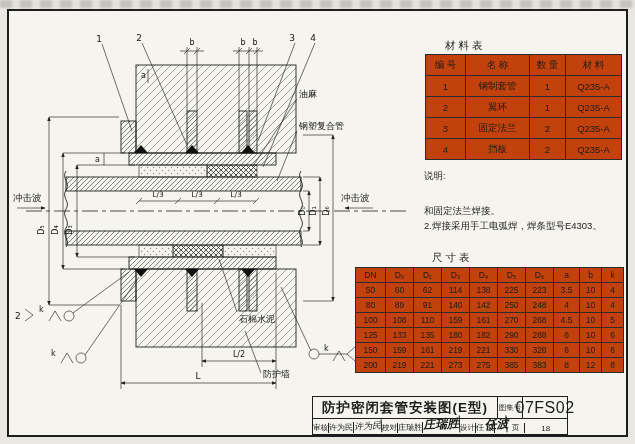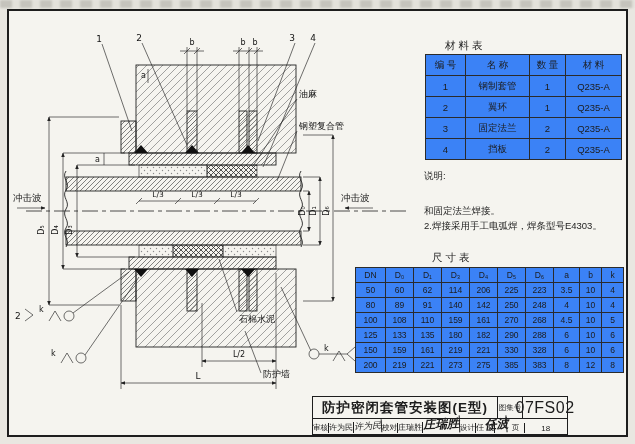--- a/index.html
+++ b/index.html
@@ -14,21 +14,21 @@
     position:absolute; left:0; top:0; width:635px; height:8px;
     background:repeating-linear-gradient(90deg, rgba(140,138,130,.38) 0 12px, rgba(140,138,130,.06) 12px 20px);
     filter:blur(1px);
   }
   .sheet {
     position:absolute; left:7px; top:9px; width:621px; height:428px;
     border:2px solid #1d1d1d; background:#f5f4ef;
   }
   .abs { position:absolute; }
   .ttl { font-size:10.5px; letter-spacing:3px; }
-  table { border-collapse:collapse; background:#3b82f6; table-layout:fixed; }
+  table { border-collapse:collapse; background:#c2410c; table-layout:fixed; }
   .dt td, .dt th { border:1px solid #2b2b2b; text-align:center; font-weight:normal; overflow:hidden; }
   .mat td, .mat th { height:21px; font-size:9.5px; }
   .size td, .size th { height:15px; font-size:8.5px; }
   .notes { font-size:9.5px; line-height:15px; }
   .notes .nt { margin-bottom:20px; }
   
   .tblock { position:absolute; left:303px; top:385px; width:256px; height:39px;
             border:1.5px solid #1d1d1d; background:#f5f4ef; }
   .tb-row { display:flex; }
   .tb-row1 { height:22px; border-bottom:1px solid #1d1d1d; }
@@ -264,21 +264,21 @@
       <th>D₆</th>
       <th>a</th>
       <th>b</th>
       <th>k</th>
     </tr>
     <tr>
       <td>50</td>
       <td>60</td>
       <td>62</td>
       <td>114</td>
-      <td>206</td>
+      <td>138</td>
       <td>225</td>
       <td>223</td>
       <td>3.5</td>
       <td>10</td>
       <td>4</td>
     </tr>
     <tr>
       <td>80</td>
       <td>89</td>
       <td>91</td>

